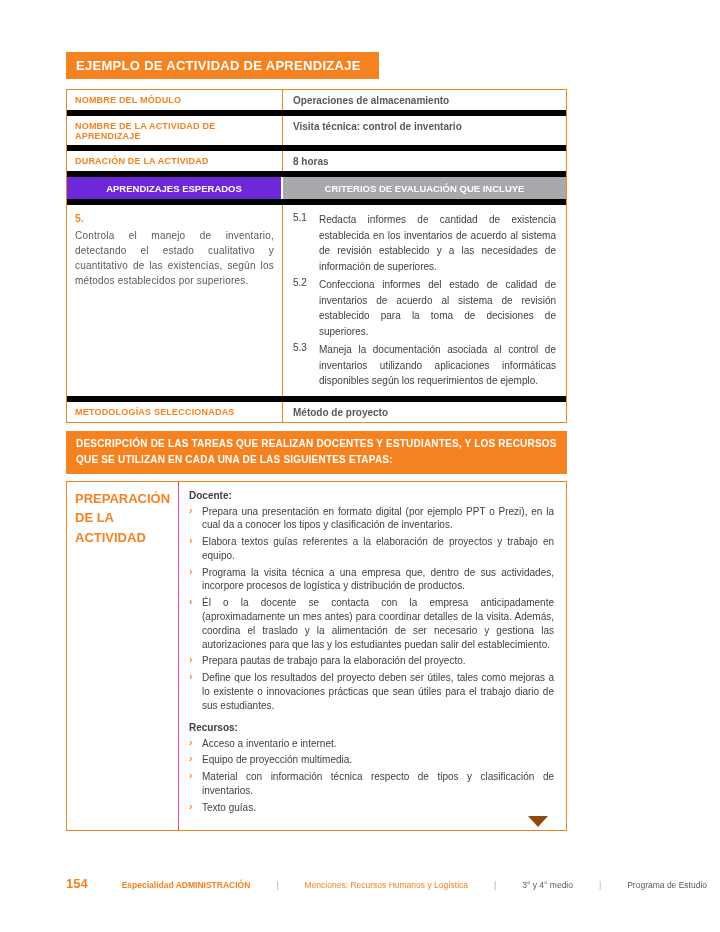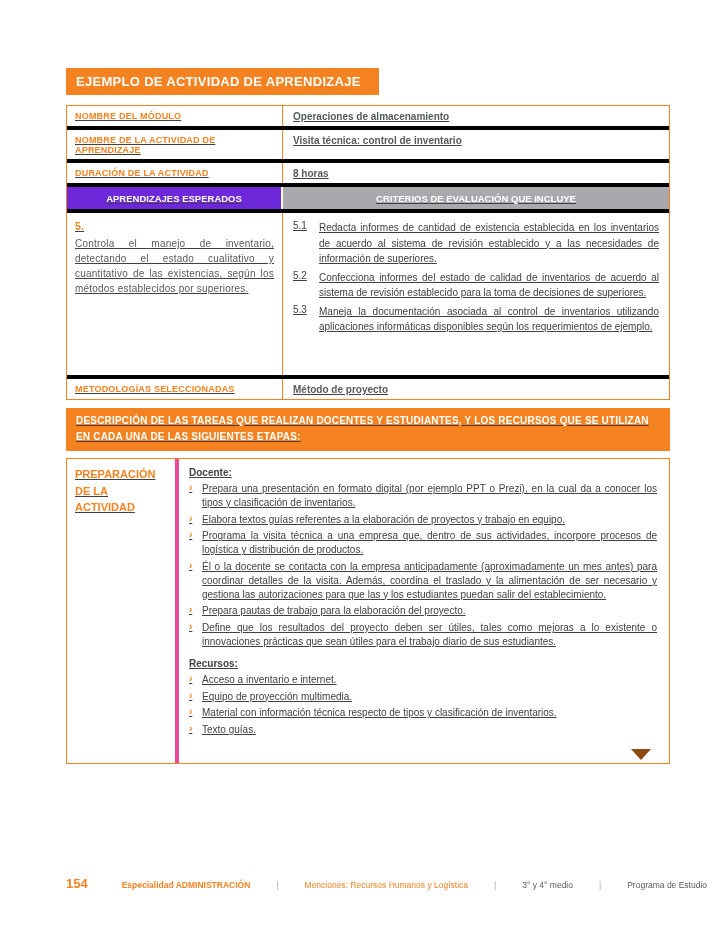--- a/index.html
+++ b/index.html
@@ -6,32 +6,32 @@
   html, body { margin: 0; padding: 0; }
   body {
     width: 720px; height: 932px;
     background: #ffffff;
     font-family: "Liberation Sans", sans-serif;
     color: #414042;
     position: relative;
     overflow: hidden;
   }
   .page { position: absolute; inset: 0; }
-  .content { position: absolute; left: 66px; top: 68px; width: 604px; text-decoration: underline; }
+  .content { position: absolute; left: 66px; top: 52px; width: 501px; }
 
   .title-badge {
     display: inline-block;
     background: #F58220; color: #fff;
     font-weight: bold; font-size: 13px;
     letter-spacing: 0.3px;
     padding: 6px 18px 6px 10px;
   }
 
   .main-table { margin-top: 10px; border: 1px solid #F58220; }
-  .row { display: flex; border-bottom: 4px solid #000000; }
+  .row { display: flex; border-bottom: 6px solid #000000; }
   .main-table .row:last-child { border-bottom: none; }
 
   .label-cell {
     width: 216px; flex: none;
     border-right: 1px solid #F58220;
     padding: 5px 8px 4px;
     color: #F58220; font-size: 9px; font-weight: bold;
     letter-spacing: 0.2px;
   }
   .value-cell {
@@ -75,23 +75,23 @@
 
   .prep-table {
     margin-top: 7px;
     border: 1px solid #F58220;
     display: flex;
     min-height: 306px;
     position: relative;
   }
   .prep-label {
     width: 112px; flex: none;
-    border-right: 4px solid #ec4899;
+    border-right: 1px solid #ec4899;
     padding: 7px 8px;
-    color: #F58220; font-size: 11px; font-weight: bold;
+    color: #F58220; font-size: 13px; font-weight: bold;
     line-height: 1.5;
   }
   .prep-content { flex: 1; padding: 7px 12px 12px 10px; font-size: 10px; }
   .subheading { font-weight: bold; color: #414042; margin: 1px 0 4px; }
   .subheading.recursos { margin-top: 9px; }
   .bullet { display: flex; margin-bottom: 3px; }
   .chev { color: #F58220; font-weight: bold; width: 13px; flex: none; font-size: 10px; }
   .bullet-text { flex: 1; line-height: 1.38; text-align: justify; color: #414042; }
 
   .continue-arrow {

